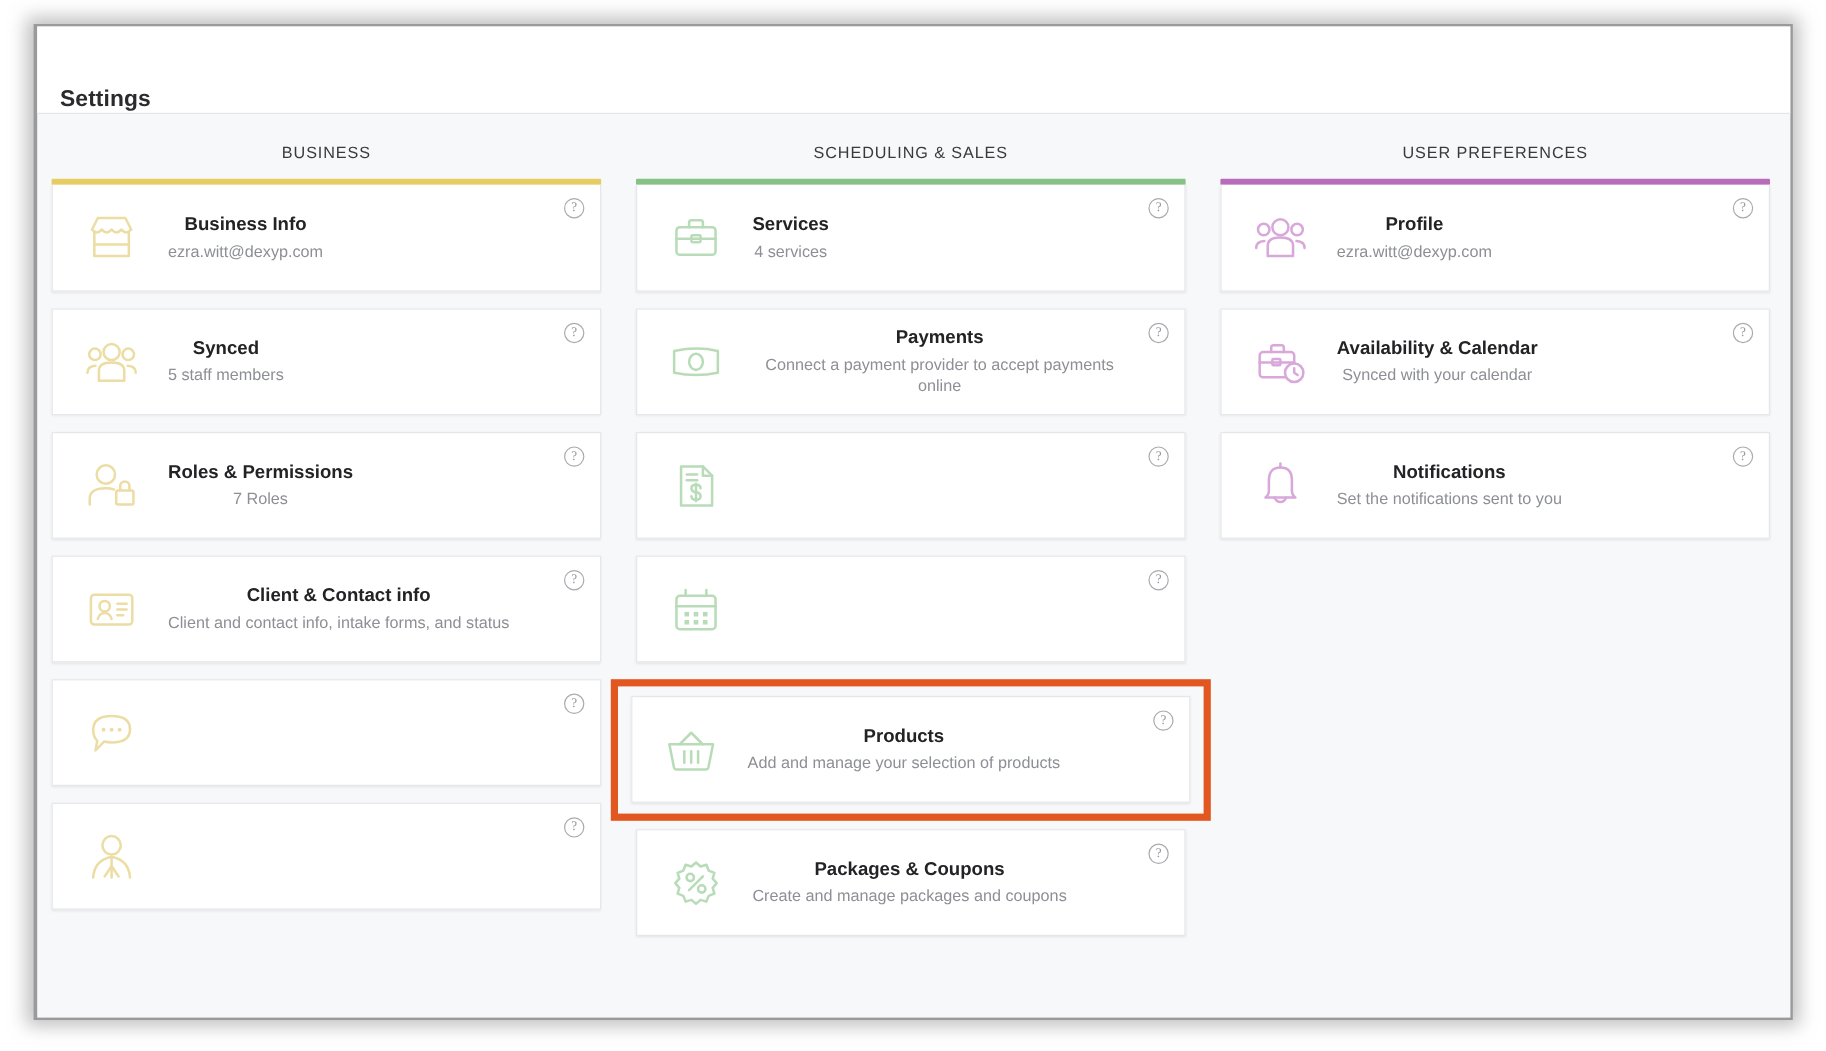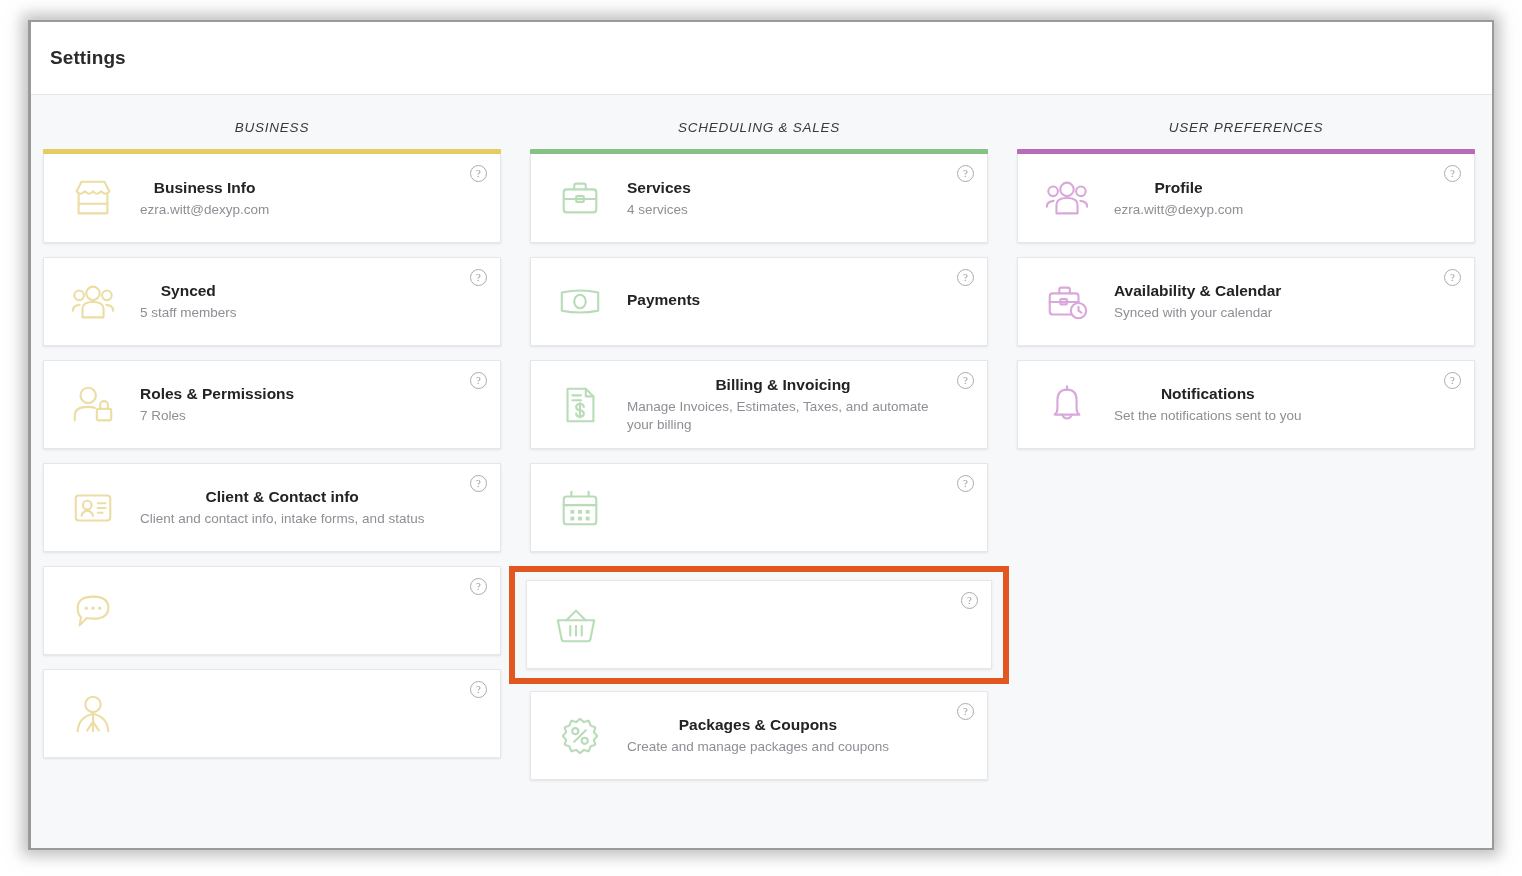--- a/index.html
+++ b/index.html
@@ -33,21 +33,21 @@
     background: #f7f8fa;
     overflow: hidden;
   }
 
   
   .app-header {
     height: 73px;
     background: #ffffff;
     border-bottom: 1px solid #e4e6ea;
     display: flex;
-    align-items: center;
+    align-items: flex-end;
     padding-left: 19px;
   }
   .app-title {
     font-size: 19px;
     font-weight: bold;
     color: #2b2b2e;
     letter-spacing: 0.1px;
   }
 
   
@@ -58,21 +58,20 @@
   }
   .column { width: 458px; }
 
   .column-title {
     text-align: center;
     font-size: 13.5px;
     color: #3a3a3d;
     letter-spacing: 0.75px;
     margin-bottom: 12px;
     height: 17px;
-    font-style: italic;
   }
 
   .accent-bar {
     height: 5px;
     width: 100%;
     border-radius: 1px 1px 0 0;
   }
 
   .card {
     position: relative;
@@ -107,20 +106,21 @@
     color: #232326;
     line-height: 20px;
     margin-bottom: 3px;
     text-align: center;
   }
   .card-desc {
     font-size: 13.5px;
     color: #8d8f95;
     line-height: 18px;
     max-width: 315px;
+    text-align: center;
   }
 
   .help-icon {
     position: absolute;
     top: 11px;
     right: 13px;
     width: 17px; height: 17px;
     border: 1.4px solid #a9abaf;
     border-radius: 50%;
     color: #96989d;
@@ -261,37 +261,34 @@
           </div>
           <div class="card no-accent">
             <div class="card-icon">
               <svg width="46" height="46" viewBox="0 0 48 48" fill="none" stroke="#b9dcb8" stroke-width="2.2" stroke-linecap="round" stroke-linejoin="round">
                 <path d="M5 14 q20-4 38 0 v19 q-19 4-38 0 z"></path>
                 <ellipse cx="24" cy="23.5" rx="6" ry="7"></ellipse>
               </svg>
             </div>
             <div class="card-text">
               <div class="card-name">Payments</div>
+              <div class="card-desc">Connect a payment provider to accept payments online</div>
             </div>
             <div class="help-icon">?</div>
           </div>
           <div class="card no-accent">
             <div class="card-icon">
               <svg width="46" height="46" viewBox="0 0 48 48" fill="none" stroke="#b9dcb8" stroke-width="2.2" stroke-linecap="round" stroke-linejoin="round">
                 <path d="M11 7 H30 L38 15 V41 H11 z"></path>
                 <path d="M30 7 V15 H38"></path>
                 <path d="M16 14 H25"></path>
                 <path d="M16 19 H25"></path>
                 <path d="M24 22 V37"></path>
                 <path d="M28 26 q0-3-4-3 q-4 0-4 3 q0 3 4 3.5 q4 0.5 4 3.5 q0 3-4 3 q-4 0-4-3"></path>
               </svg>
-            </div>
-            <div class="card-text">
-              <div class="card-name">Billing &amp; Invoicing</div>
-              <div class="card-desc">Manage Invoices, Estimates, Taxes, and automate your billing</div>
             </div>
             <div class="help-icon">?</div>
           </div>
           <div class="card no-accent">
             <div class="card-icon">
               <svg width="46" height="46" viewBox="0 0 48 48" fill="none" stroke="#b9dcb8" stroke-width="2.2" stroke-linecap="round" stroke-linejoin="round">
                 <rect x="7" y="12" width="34" height="29" rx="3"></rect>
                 <path d="M7 21 H41"></path>
                 <path d="M15 12 V7"></path>
                 <path d="M33 12 V7"></path>
@@ -309,20 +306,24 @@
             <div class="card no-accent">
               <div class="card-icon">
                 <svg width="46" height="46" viewBox="0 0 48 48" fill="none" stroke="#b9dcb8" stroke-width="2.2" stroke-linecap="round" stroke-linejoin="round">
                   <path d="M5 19 H43 L39 39 q-0.5 2-2.5 2 H11.5 q-2 0-2.5-2 z"></path>
                   <path d="M14 19 L24 9 L34 19"></path>
                   <path d="M18 25 V35"></path>
                   <path d="M24 25 V35"></path>
                   <path d="M30 25 V35"></path>
                 </svg>
               </div>
+              <div class="card-text">
+                <div class="card-name">Products</div>
+                <div class="card-desc">Add and manage your selection of products</div>
+              </div>
               <div class="help-icon">?</div>
             </div>
           </div>
           <div class="card no-accent">
             <div class="card-icon">
               <svg width="46" height="46" viewBox="0 0 48 48" fill="none" stroke="#b9dcb8" stroke-width="2.2" stroke-linecap="round" stroke-linejoin="round">
                 <path d="M24 6 l4 3.5 l5-1.5 l2 5 l5 2 l-1.5 5 l3.5 4 l-3.5 4 l1.5 5 l-5 2 l-2 5 l-5-1.5 l-4 3.5 l-4-3.5 l-5 1.5 l-2-5 l-5-2 l1.5-5 l-3.5-4 l3.5-4 l-1.5-5 l5-2 l2-5 l5 1.5 z"></path>
                 <circle cx="19" cy="19" r="3.2"></circle>
                 <circle cx="29" cy="29" r="3.2"></circle>
                 <path d="M30 18 L18 30"></path>

